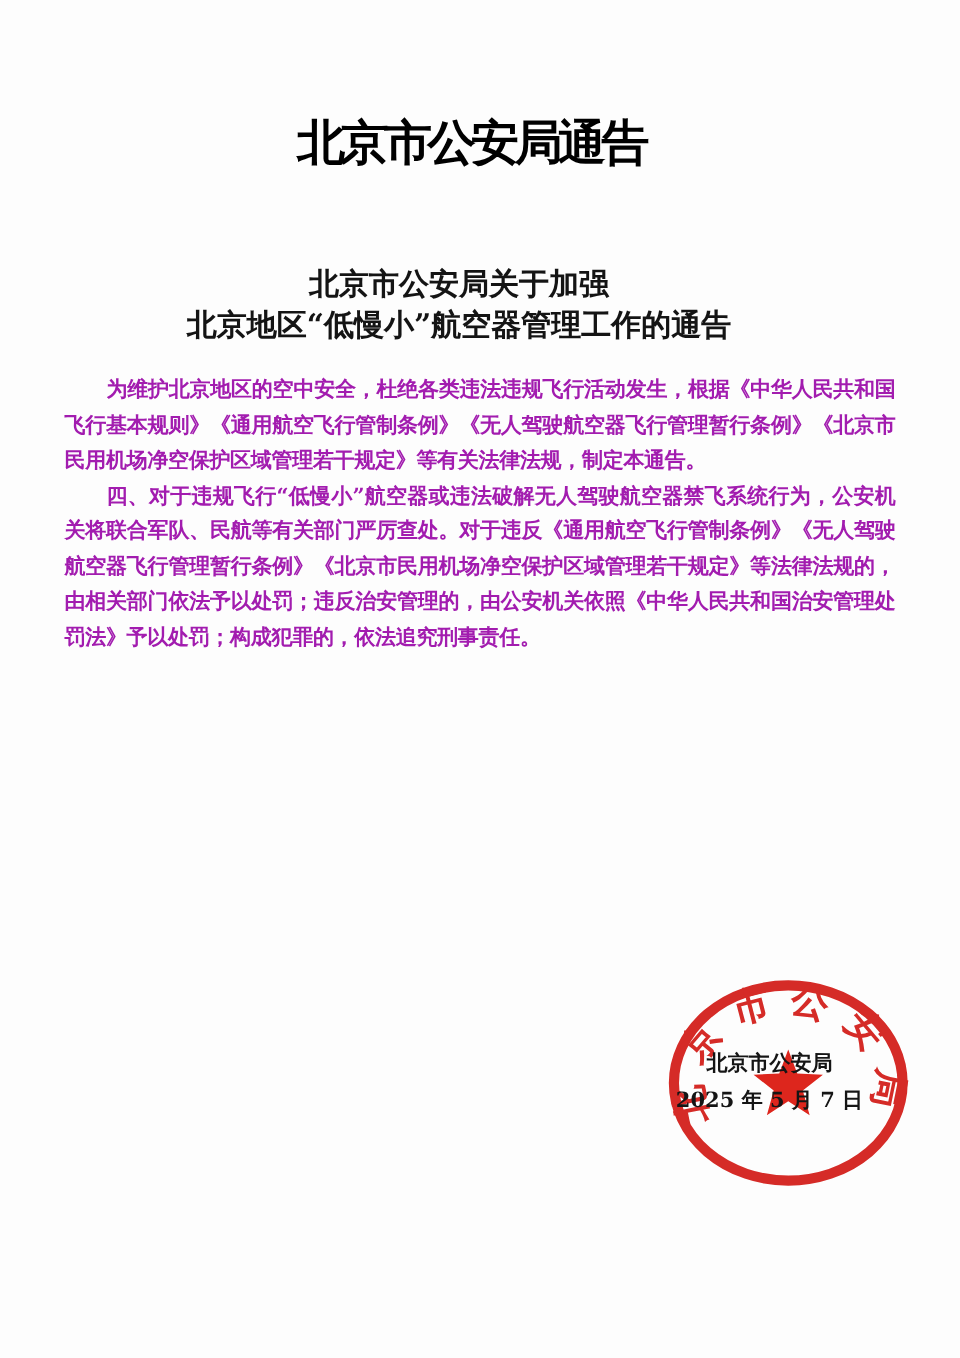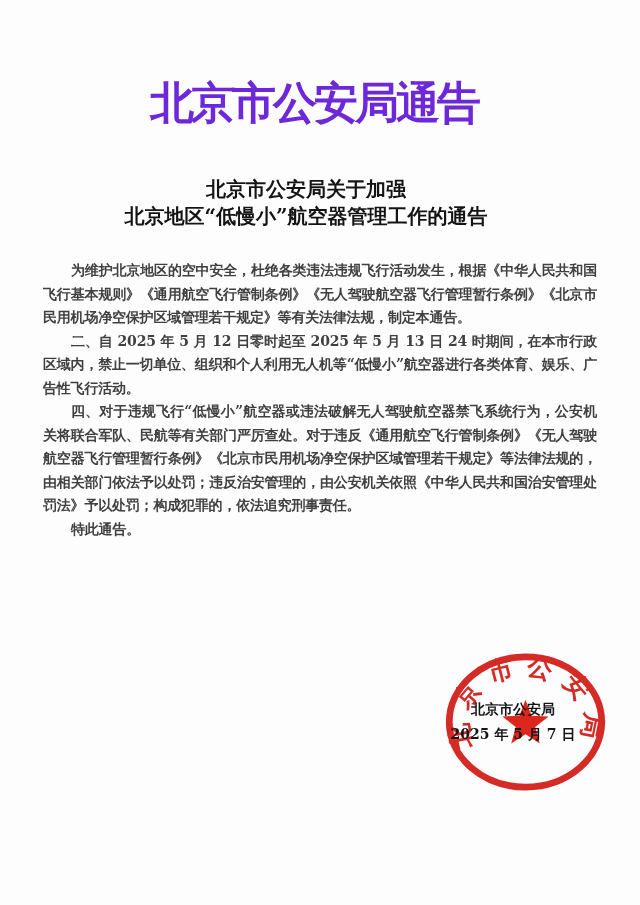--- a/index.html
+++ b/index.html
@@ -11,47 +11,47 @@
     background: #fdfdfd;
     overflow: hidden;
     font-family: "DejaVu Serif", "Liberation Serif", serif;
   }
   .masthead {
     position: absolute;
     top: 74px;
     left: 0;
     width: 628px;
     text-align: center;
-    font-size: 44px;
+    font-size: 32px;
     font-weight: 700;
     letter-spacing: -3px;
-    color: #6d28d9;
+    color: #000000;
     white-space: nowrap;
   }
   .doc-title {
     position: absolute;
     top: 176px;
     left: 0;
     width: 640px;
     transform: translateX(-14px);
     text-align: center;
     font-size: 20px;
     font-weight: 700;
     line-height: 27px;
     color: #141414;
   }
   .body-text {
     position: absolute;
-    top: 259px;
+    top: 249px;
     left: 43px;
     width: 554px;
     font-size: 14px;
     font-weight: 700;
     line-height: 23.5px;
-    color: #404040;
+    color: #a21caf;
     letter-spacing: -0.2px;
   }
   .body-text p {
     text-indent: 2em;
     text-align: justify;
     text-align-last: left;
   }
   .seal-svg {
     position: absolute;
     left: 442px;
@@ -89,23 +89,21 @@
 
   <h1 class="masthead">北京市公安局通告</h1>
 
   <div class="doc-title">
     <div>北京市公安局关于加强</div>
     <div>北京地区“低慢小”航空器管理工作的通告</div>
   </div>
 
   <div class="body-text">
     <p>为维护北京地区的空中安全，杜绝各类违法违规飞行活动发生，根据《中华人民共和国飞行基本规则》《通用航空飞行管制条例》《无人驾驶航空器飞行管理暂行条例》《北京市民用机场净空保护区域管理若干规定》等有关法律法规，制定本通告。</p>
-    <p>二、自 2025 年 5 月 12 日零时起至 2025 年 5 月 13 日 24 时期间，在本市行政区域内，禁止一切单位、组织和个人利用无人机等“低慢小”航空器进行各类体育、娱乐、广告性飞行活动。</p>
     <p>四、对于违规飞行“低慢小”航空器或违法破解无人驾驶航空器禁飞系统行为，公安机关将联合军队、民航等有关部门严厉查处。对于违反《通用航空飞行管制条例》《无人驾驶航空器飞行管理暂行条例》《北京市民用机场净空保护区域管理若干规定》等法律法规的，由相关部门依法予以处罚；违反治安管理的，由公安机关依照《中华人民共和国治安管理处罚法》予以处罚；构成犯罪的，依法追究刑事责任。</p>
-    <p>特此通告。</p>
   </div>
 
   <svg class="seal-svg" viewBox="0 0 172 150" xmlns="http://www.w3.org/2000/svg">
     <ellipse cx="86" cy="75" rx="78.5" ry="67" fill="none" stroke="#d3201c" stroke-width="7"></ellipse>
     <path id="sealArcPath" d="M 34 99 A 60 48 0 1 1 138 99" fill="none"></path>
     <text class="seal-arc-text">
       <textPath href="#sealArcPath" startOffset="50%" text-anchor="middle">北京市公安局</textPath>
     </text>
     <polygon fill="#dc1b12" points="86,52 79.8,68.5 62.2,69.3 76,80.2 71.3,97.2 86,87.5 100.7,97.2 96,80.2 109.8,69.3 92.2,68.5"></polygon>
   </svg>

